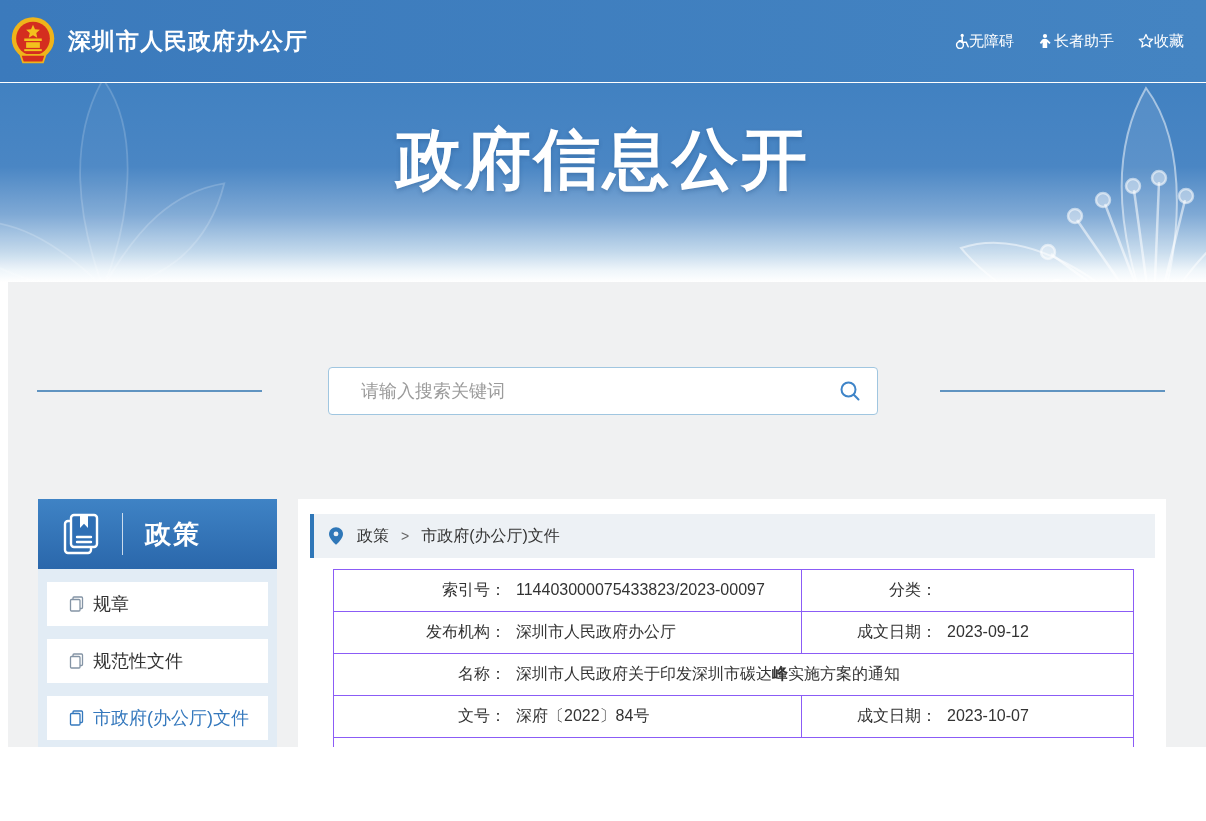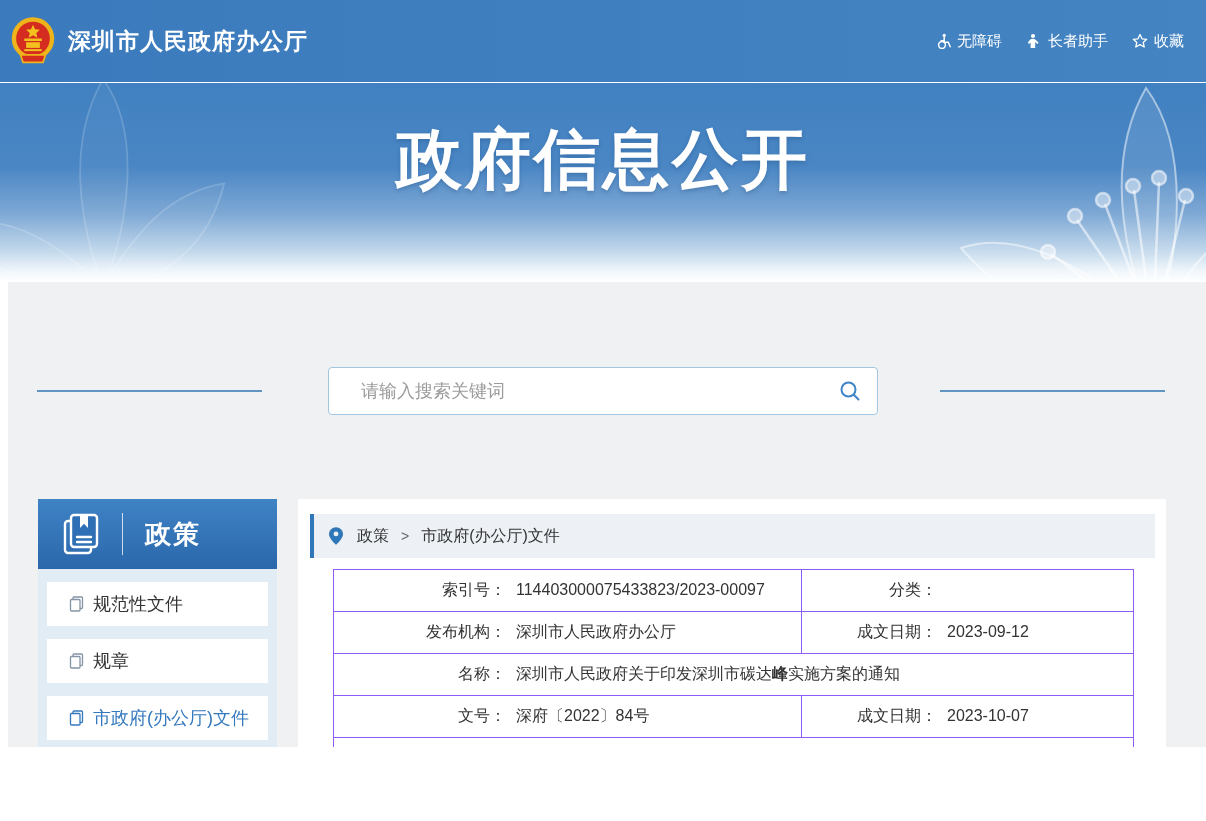--- a/index.html
+++ b/index.html
@@ -5,21 +5,21 @@
   * { margin:0; padding:0; box-sizing:border-box; }
   html,body { width:1206px; height:821px; overflow:hidden; background:#fff;
               font-family:"Liberation Sans","DejaVu Sans",sans-serif; }
 
   
   .top-header { height:82px; background:linear-gradient(90deg,#3b7abc,#4484c2);
                 display:flex; align-items:center; padding:0 22px 0 8px; position:relative; }
   .emblem { width:50px; height:56px; flex:0 0 auto; }
   .site-title { color:#fff; font-size:23px; font-weight:bold; margin-left:10px; letter-spacing:1px; }
   .header-links { margin-left:auto; display:flex; align-items:center; gap:24px; }
-  .hlink { display:flex; align-items:center; gap:6px; color:#fff; font-size:15px; cursor:pointer; }
+  .hlink { display:flex; align-items:center; color:#fff; font-size:15px; cursor:pointer; }
   .hlink svg { display:block; }
 
   
   .banner { height:200px; position:relative; overflow:hidden;
             border-top:1px solid rgba(255,255,255,.35);
             background:linear-gradient(180deg,#4181c1 0%,#4a86c4 42%,#7fa9d5 66%,#c3d9ec 85%,#eef5fa 94%,#ffffff 100%);
             display:flex; align-items:center; justify-content:center; }
   .banner-title { color:#fff; font-size:66px; font-weight:bold; letter-spacing:3px;
                   padding-bottom:46px; text-shadow:0 2px 4px rgba(10,50,100,.25); position:relative; z-index:2; }
   .flower { position:absolute; z-index:1; }
@@ -176,30 +176,30 @@
       <div class="sidebar-title">政策</div>
     </div>
     <div class="sidebar-list">
       <div class="side-item">
         <span class="doc-ic">
           <svg width="15" height="16" viewBox="0 0 15 16" fill="none" stroke="currentColor" stroke-width="1.3">
             <rect x="4" y="1" width="9.5" height="11.5" rx="1"></rect>
             <rect x="1.5" y="3.5" width="9.5" height="11.5" rx="1" fill="#fff"></rect>
           </svg>
         </span>
-        <span>规范性文件</span>
+        <span>规章</span>
       </div>
       <div class="side-item">
         <span class="doc-ic">
           <svg width="15" height="16" viewBox="0 0 15 16" fill="none" stroke="currentColor" stroke-width="1.3">
             <rect x="4" y="1" width="9.5" height="11.5" rx="1"></rect>
             <rect x="1.5" y="3.5" width="9.5" height="11.5" rx="1" fill="#fff"></rect>
           </svg>
         </span>
-        <span>规章</span>
+        <span>规范性文件</span>
       </div>
       <div class="side-item active">
         <span class="doc-ic">
           <svg width="15" height="16" viewBox="0 0 15 16" fill="none" stroke="currentColor" stroke-width="1.3">
             <rect x="4" y="1" width="9.5" height="11.5" rx="1"></rect>
             <rect x="1.5" y="3.5" width="9.5" height="11.5" rx="1" fill="#fff"></rect>
           </svg>
         </span>
         <span>市政府(办公厅)文件</span>
       </div>

